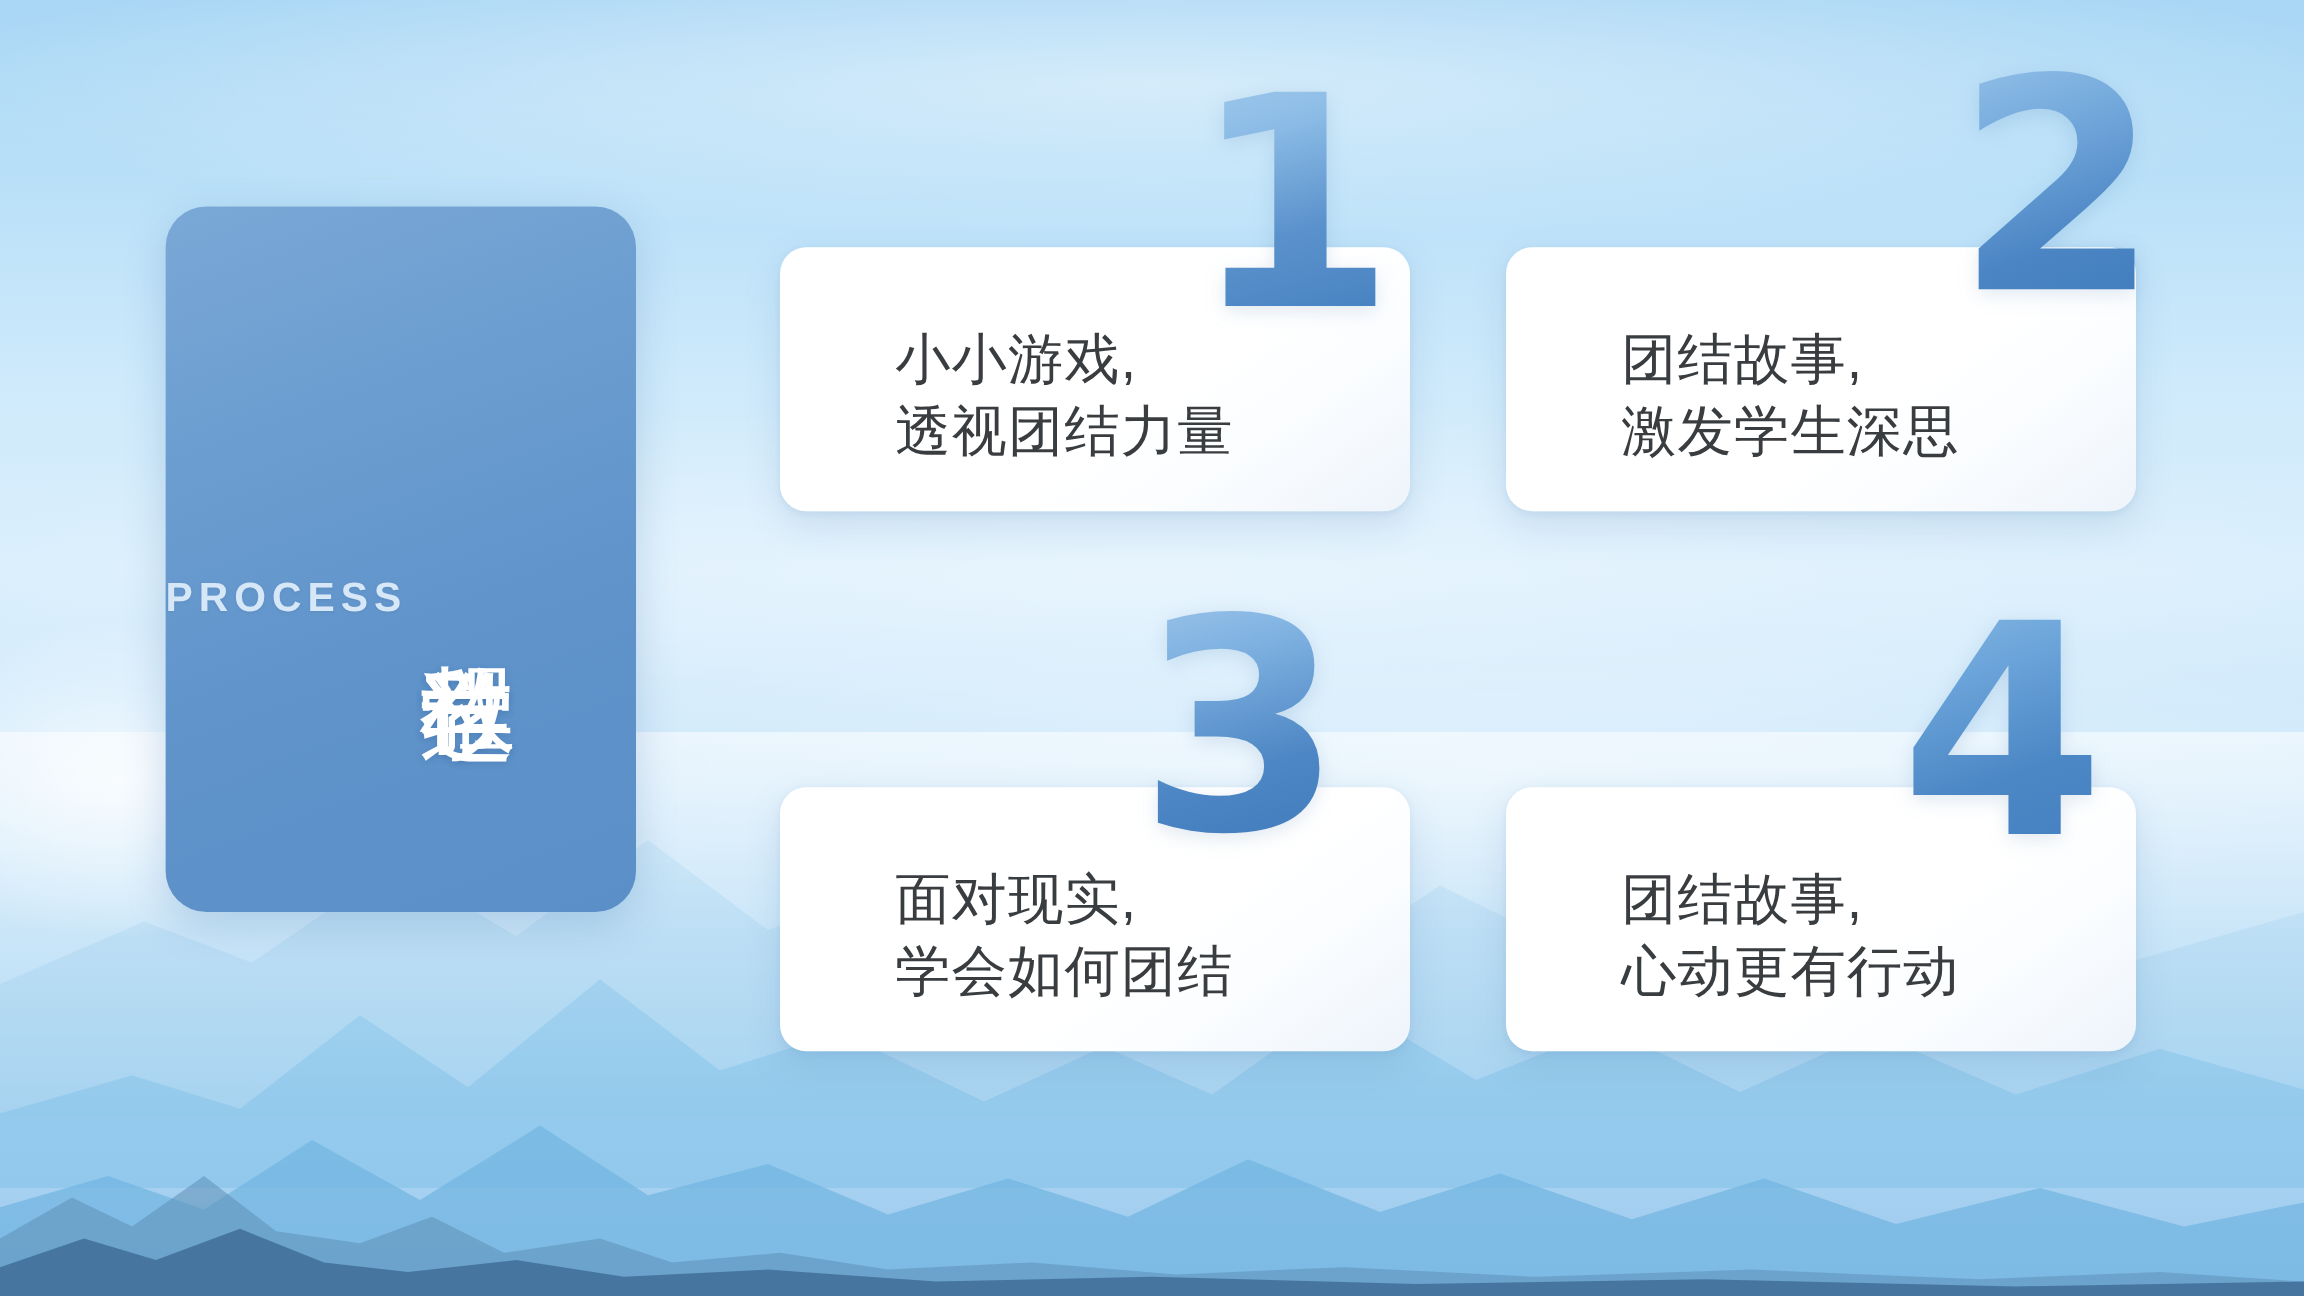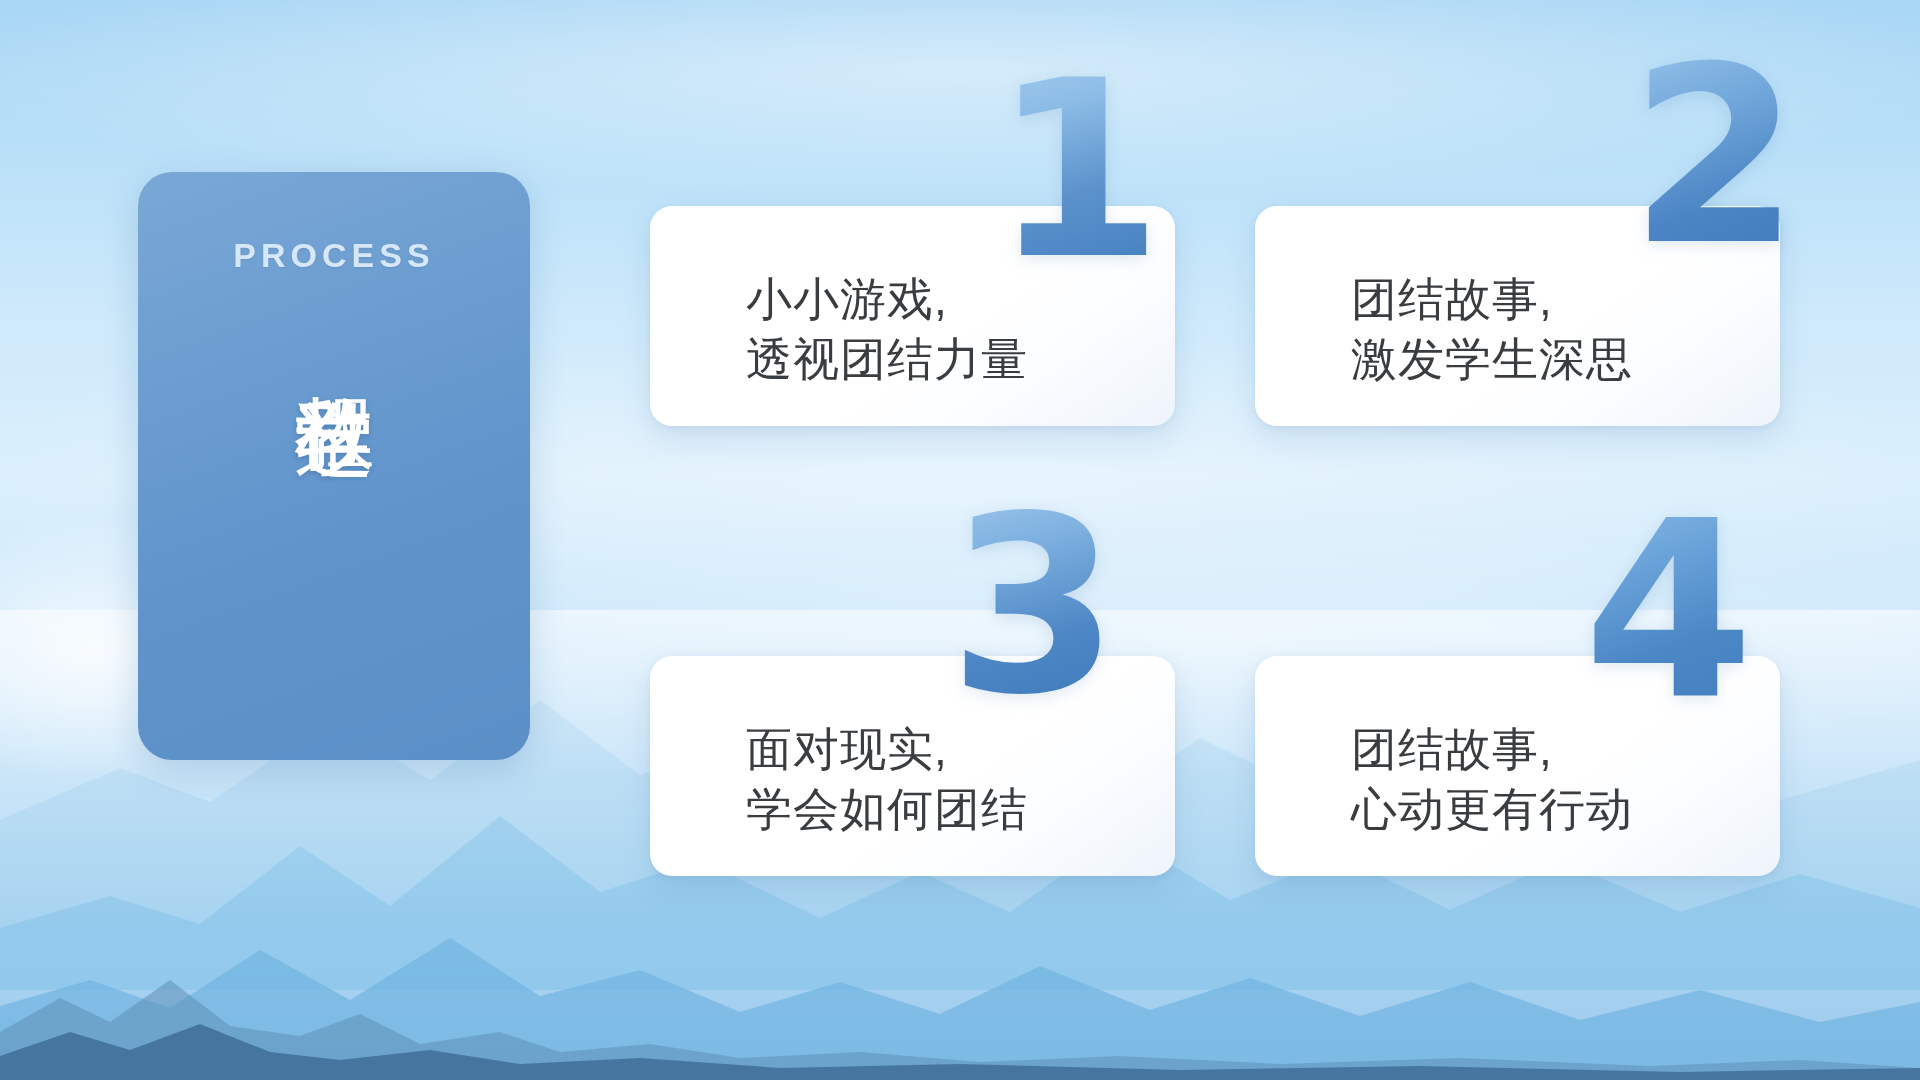--- a/index.html
+++ b/index.html
@@ -49,21 +49,21 @@
     position:absolute;left:-40px;top:520px;width:340px;height:260px;
     background:radial-gradient(ellipse at 40% 50%,rgba(255,255,255,.75),rgba(255,255,255,0) 72%);
   }
 
   
   .panel{
     position:absolute;left:138px;top:172px;width:392px;height:588px;
     border-radius:34px;
     background:linear-gradient(160deg,#7aa8d6 0%,#6d9ed1 28%,#5f93ca 62%,#5b8fc7 100%);
     box-shadow:0 10px 34px rgba(60,110,170,.22);
-    display:flex;flex-direction:column;align-items:center;
+    display:flex;flex-direction:row;align-items:center;
   }
   .panel-eyebrow{
     margin-top:64px;
     font-size:34px;letter-spacing:5px;font-weight:700;
     color:#d6e7f8;
     text-shadow:0 1px 2px rgba(70,110,160,.25);
   }
   .panel-title{
     margin-top:58px;
     font-family:"Liberation Serif","DejaVu Serif",serif;

